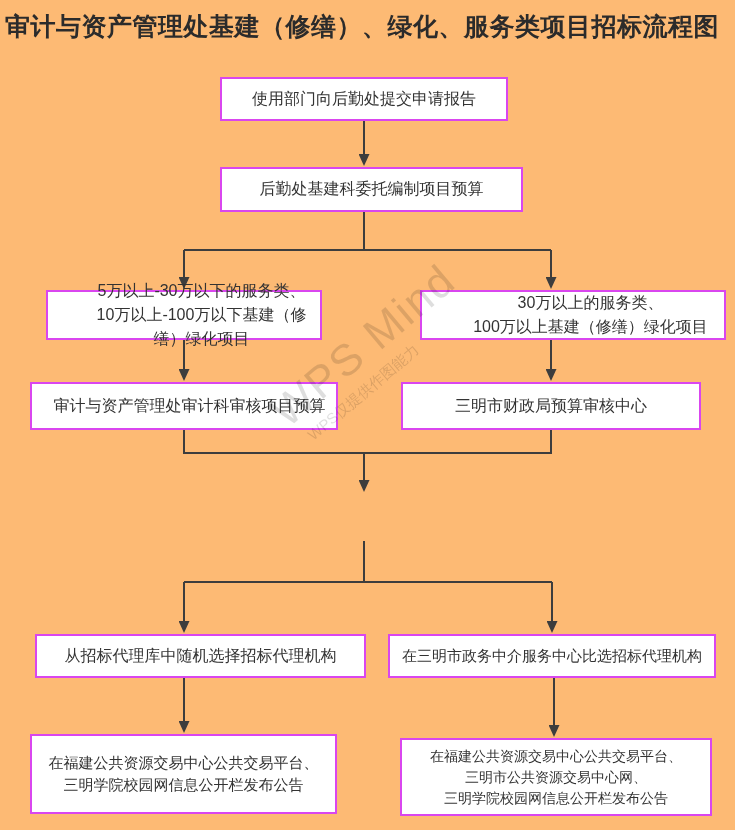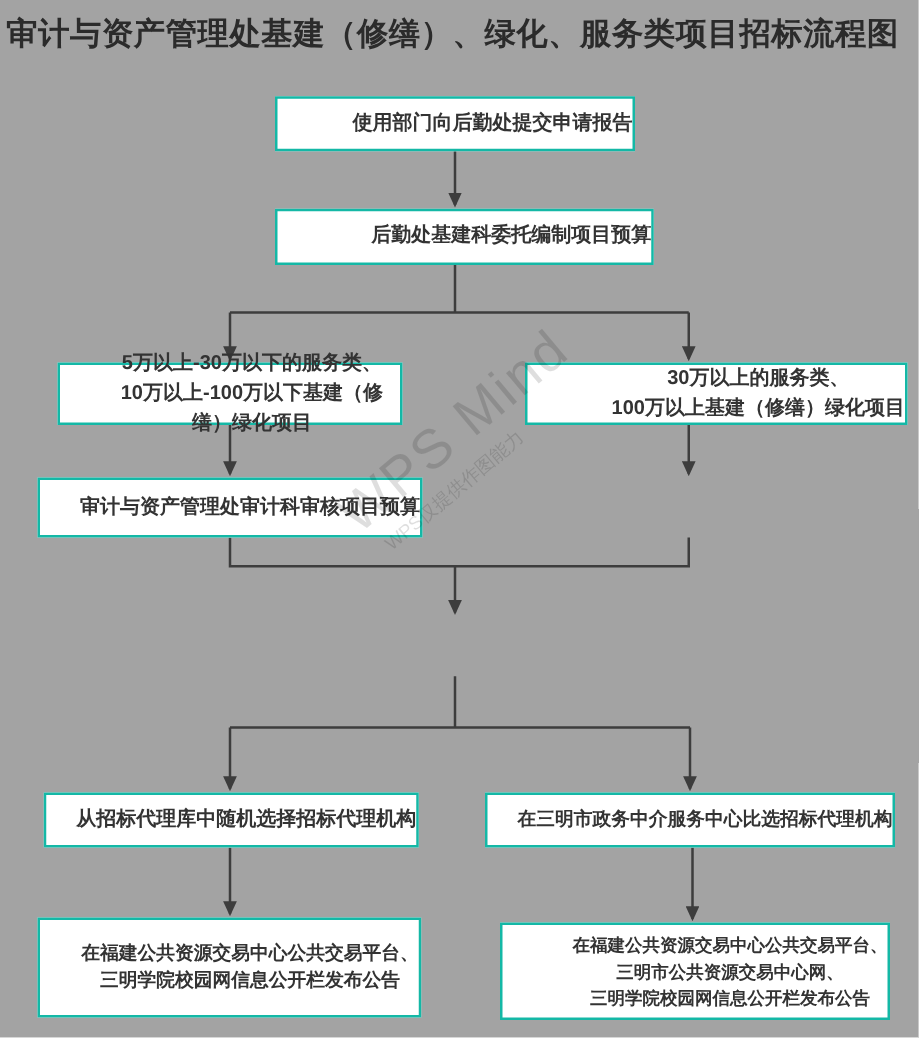--- a/index.html
+++ b/index.html
@@ -1,20 +1,20 @@
 <!DOCTYPE html>
 <html><head>
 <meta charset="utf-8">
 <style>
   html, body { margin: 0; padding: 0; background: #ffffff; }
   #canvas {
     position: relative;
     width: 735px;
     height: 830px;
-    background: #a3a3a3;
+    background: #fdba74;
     overflow: hidden;
     font-family: "Liberation Sans", sans-serif;
   }
   .title {
     position: absolute;
     left: 5px;
     top: 10px;
     width: 728px;
     font-size: 25px;
     font-weight: bold;
@@ -23,47 +23,47 @@
     white-space: nowrap;
   }
   .connectors {
     position: absolute;
     left: 0; top: 0;
     z-index: 1;
   }
   .node {
     position: absolute;
     box-sizing: border-box;
-    border: 2px solid #14b8a6;
+    border: 2px solid #d946ef;
     background: #ffffff;
     display: flex;
     align-items: center;
-    justify-content: flex-end;
+    justify-content: center;
     z-index: 2;
     color: #333333;
-    font-weight: bold;
+    font-weight: normal;
   }
   .node span {
     display: block;
     text-align: center;
     white-space: pre-line;
   }
   .fs16 { font-size: 16px; line-height: 1.3; }
   .fs15 { font-size: 15px; line-height: 1.5; }
   .fs14 { font-size: 14px; line-height: 1.5; }
   .fs12 { font-size: 16px; line-height: 1.5; padding-left: 35px; }
 
   .n-start         { left: 220px; top:  77px; width: 288px; height: 44px; }
   .n-budget        { left: 220px; top: 167px; width: 303px; height: 45px; }
   .n-cond-left     { left:  46px; top: 290px; width: 276px; height: 50px; }
   .n-cond-right    { left: 420px; top: 290px; width: 306px; height: 50px; }
   .n-review-left   { left:  30px; top: 382px; width: 308px; height: 48px; padding-left: 11px; }
   .n-review-right  { left: 401px; top: 382px; width: 300px; height: 48px; }
   .n-send          { left: 148px; top: 493px; width: 433px; height: 48px; }
-  .n-agency-left   { left:  35px; top: 634px; width: 300px; height: 44px; }
+  .n-agency-left   { left:  35px; top: 634px; width: 331px; height: 44px; }
   .n-agency-right  { left: 388px; top: 634px; width: 328px; height: 44px; }
   .n-announce-left { left:  30px; top: 734px; width: 307px; height: 80px; }
   .n-announce-right{ left: 400px; top: 738px; width: 312px; height: 78px; }
 
   .watermark {
     position: absolute;
     left: 200px;
     top: 318px;
     width: 340px;
     z-index: 5;
@@ -138,20 +138,23 @@
 
   <div class="node n-cond-right fs12">
     <span>30万以上的服务类、
 100万以上基建（修缮）绿化项目</span>
   </div>
 
   <div class="node n-review-left fs16">
     <span>审计与资产管理处审计科审核项目预算</span>
   </div>
 
+  <div class="node n-review-right fs16">
+    <span>三明市财政局预算审核中心</span>
+  </div>
 
 
   <div class="node n-agency-left fs16">
     <span>从招标代理库中随机选择招标代理机构</span>
   </div>
 
   <div class="node n-agency-right fs15">
     <span>在三明市政务中介服务中心比选招标代理机构</span>
   </div>
 

